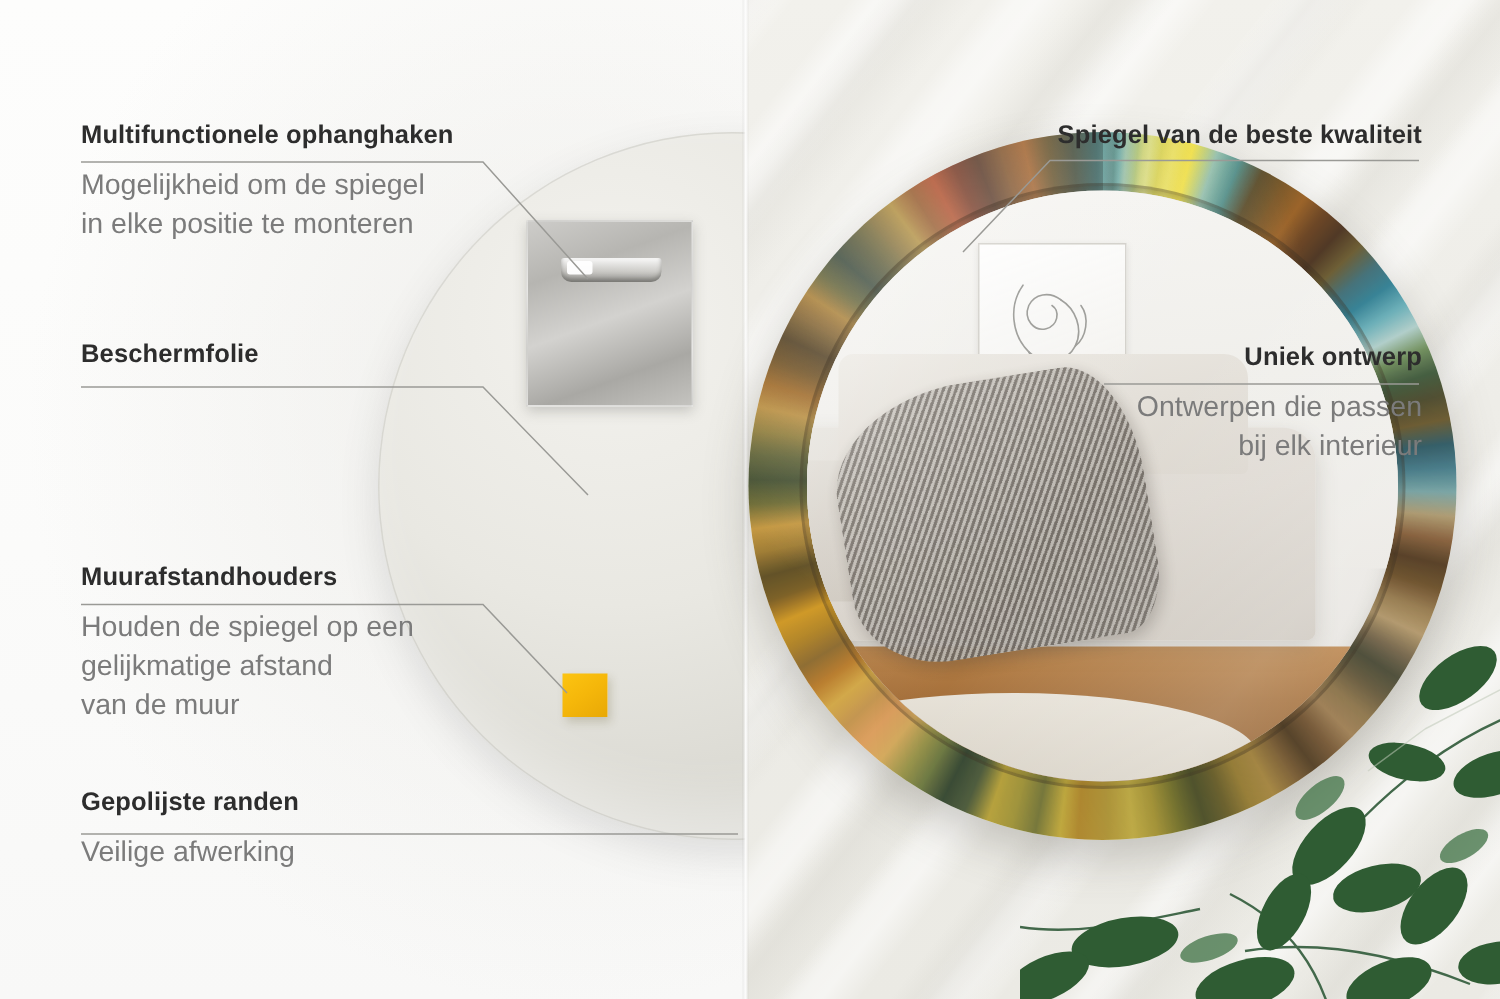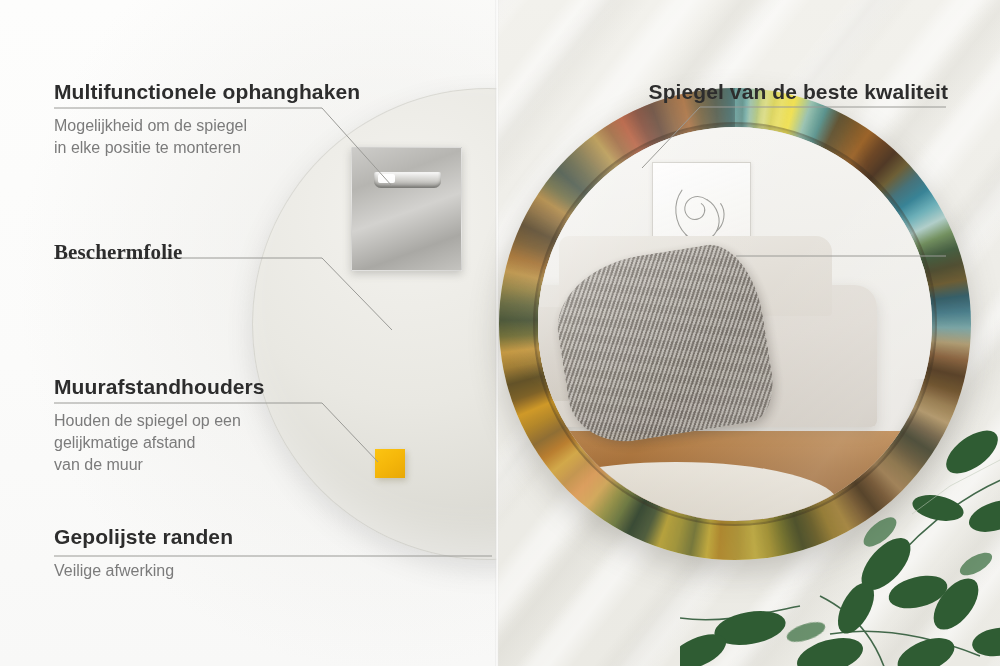--- a/index.html
+++ b/index.html
@@ -212,31 +212,31 @@
   
   .foliage { position:absolute; right:-10px; bottom:-20px; width:330px; height:330px; }
   .foliage svg { width:100%; height:100%; display:block; }
 
   
   .leaders { position:absolute; left:0; top:0; width:1000px; height:666px; pointer-events:none; }
 
   
   .callout { position:absolute; }
   .callout .title {
-    font-size:21px; font-weight:bold; color:#2d2d2d; letter-spacing:.1px;
+    font-size:17px; font-weight:bold; color:#2d2d2d; letter-spacing:.1px;
     white-space:nowrap;
   }
   .callout .desc {
-    font-size:16px; color:#7b7b7b; line-height:1.36; margin-top:11px;
+    font-size:19px; color:#7b7b7b; line-height:1.36; margin-top:11px;
     white-space:pre-line; font-weight:normal;
   }
   .callout.right { text-align:right; }
 
   .c-hooks   { left:54px;  top:80px;  }
-  .c-foil    { left:54px;  top:240px;font-family:Liberation Serif, serif; }
+  .c-foil    { left:54px;  top:226px; }
   .c-spacers { left:54px;  top:375px; }
   .c-edges   { left:54px;  top:525px; }
   .c-quality { right:52px; top:80px;  }
   .c-design  { right:52px; top:228px; }
 </style>
 </head>
 <body>
 
 <div id="stage">
 
@@ -355,14 +355,19 @@
 
   <div class="callout c-edges">
     <div class="title">Gepolijste randen</div>
     <div class="desc">Veilige afwerking</div>
   </div>
 
   <div class="callout right c-quality">
     <div class="title">Spiegel van de beste kwaliteit</div>
   </div>
 
+  <div class="callout right c-design">
+    <div class="title">Uniek ontwerp</div>
+    <div class="desc">Ontwerpen die passen
+bij elk interieur</div>
+  </div>
 
 </div>
 
 </body></html>

